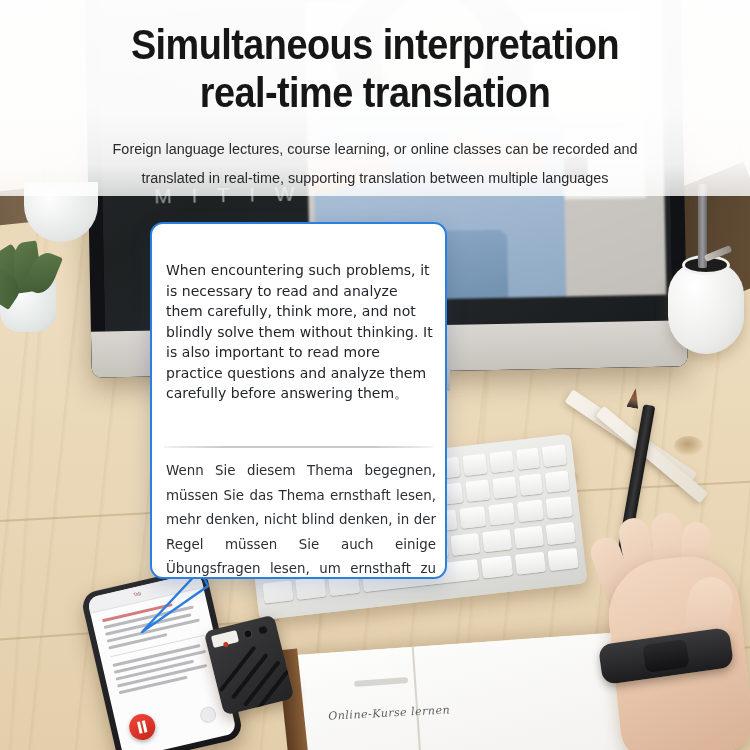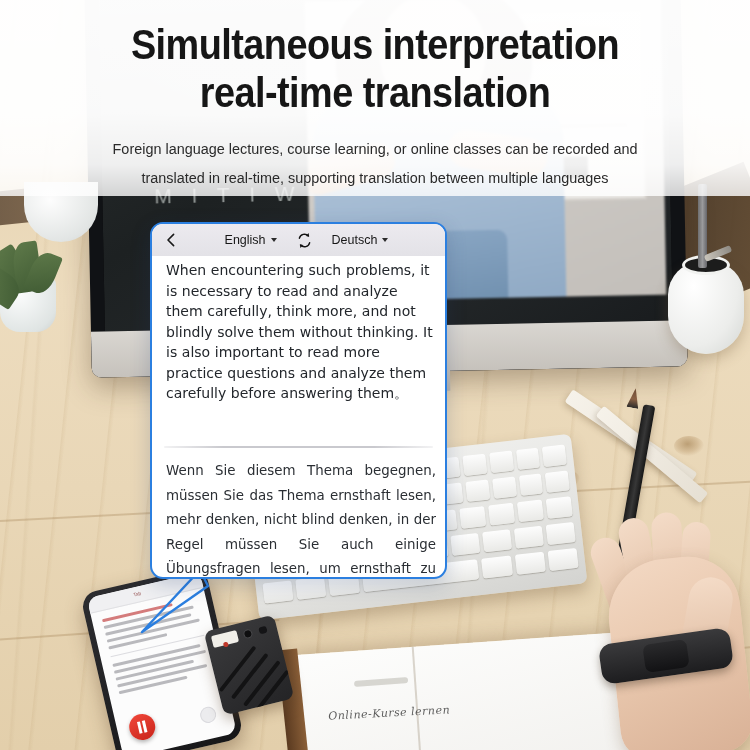--- a/index.html
+++ b/index.html
@@ -604,51 +604,20 @@
     <div>Simultaneous interpretation</div>
     <div>real-time translation</div>
   </div>
   <div class="subtitle">
     <div>Foreign language lectures, course learning, or online classes can be recorded and</div>
     <div>translated in real-time, supporting translation between multiple languages</div>
   </div>
 
   <div class="card">
 
-    <div class="card-header">
-
-      <div class="back-icon">
-        <svg width="12" height="14" viewBox="0 0 12 14">
-          <path d="M8.6 1.4 L3 7 L8.6 12.6" fill="none" stroke="#1a1a1a" stroke-width="1.6" stroke-linecap="round" stroke-linejoin="round"></path>
-        </svg>
-      </div>
-
-      <div class="lang-wrap">
-
-        <div class="lang">
-          <span>English</span>
-          <span class="caret"></span>
-        </div>
-
-        <div class="swap-icon">
-          <svg width="17" height="17" viewBox="0 0 17 17">
-            <path d="M3.4 6.2 A5.2 5.2 0 0 1 12.3 3.9" fill="none" stroke="#141414" stroke-width="1.5" stroke-linecap="round"></path>
-            <path d="M13.6 10.8 A5.2 5.2 0 0 1 4.7 13.1" fill="none" stroke="#141414" stroke-width="1.5" stroke-linecap="round"></path>
-            <path d="M12.6 1.1 L13.2 4.5 L9.8 4.0 Z" fill="#141414"></path>
-            <path d="M4.4 15.9 L3.8 12.5 L7.2 13.0 Z" fill="#141414"></path>
-          </svg>
-        </div>
-
-        <div class="lang">
-          <span>Deutsch</span>
-          <span class="caret"></span>
-        </div>
-
-      </div>
-    </div>
 
     <div class="card-body">
       <div class="src-text">When encountering such problems, it is necessary to read and analyze them carefully, think more, and not blindly solve them without thinking. It is also important to read more practice questions and analyze them carefully before answering them。</div>
       <div class="card-divider"></div>
       <div class="tgt-text">Wenn Sie diesem Thema begegnen, müssen Sie das Thema ernsthaft lesen, mehr denken, nicht blind denken, in der Regel müssen Sie auch einige Übungsfragen lesen, um ernsthaft zu analysieren, um zu beantworten.</div>
     </div>
 
   </div>
 
 </div>

